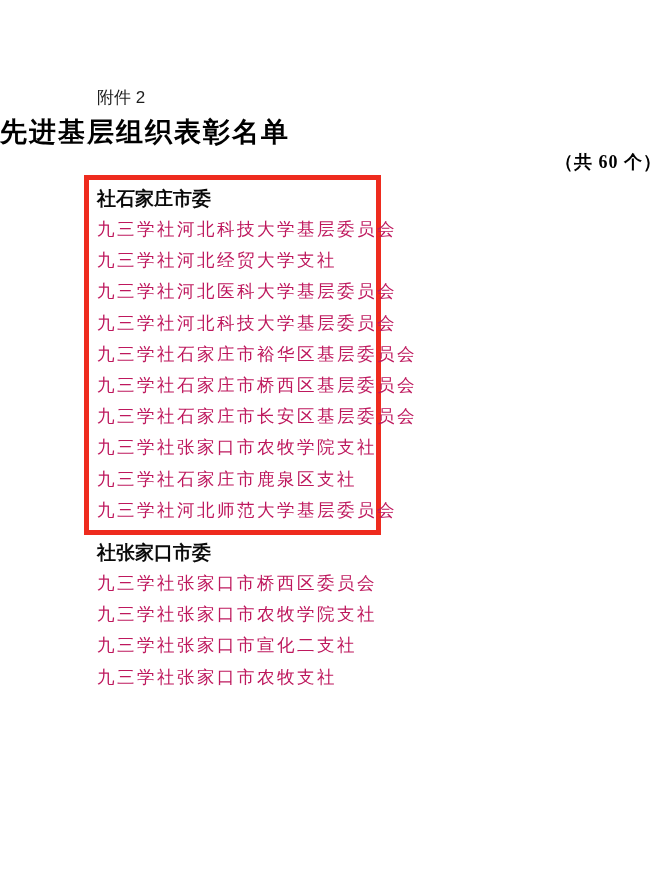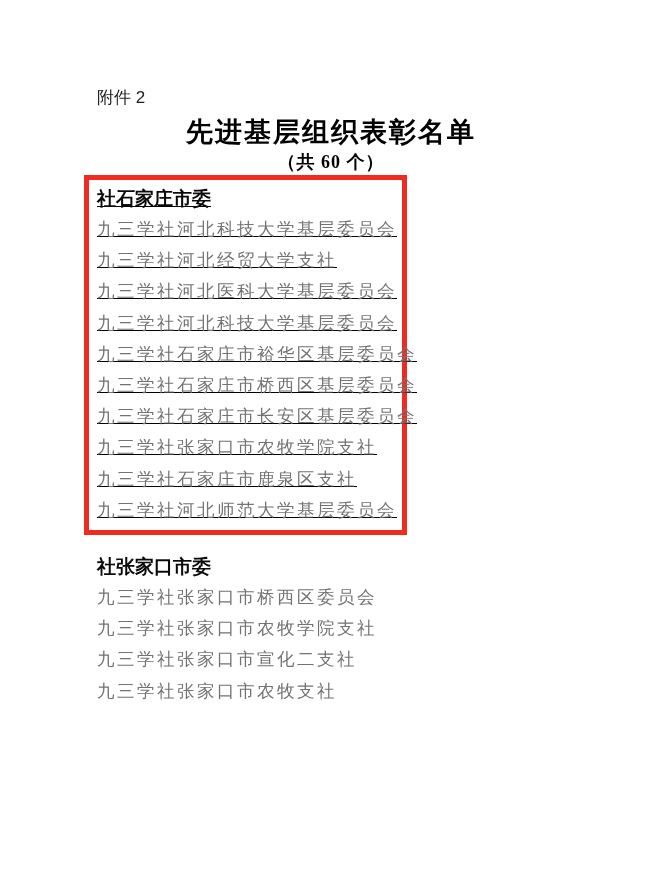--- a/index.html
+++ b/index.html
@@ -19,70 +19,68 @@
   }
   .attachment-label {
     margin: 88px 0 0 97px;
     font-family: "Liberation Sans", "DejaVu Sans", sans-serif;
     font-size: 17px;
     line-height: 20px;
     color: #1d1d1d;
   }
   .doc-title {
     margin-top: 9px;
-    text-align: center;
     font-family: "Liberation Serif", "DejaVu Serif", serif;
     font-weight: bold;
     font-size: 27px;
     line-height: 30px;
     letter-spacing: 2px;
     color: #000000;
   }
   .doc-subtitle {
     margin-top: 5px;
-    text-align: center;
+    text-align: right;
     font-family: "Liberation Serif", "DejaVu Serif", serif;
     font-weight: bold;
     font-size: 18px;
     line-height: 21px;
     letter-spacing: 1px;
     color: #000000;
   }
   .sections {
     margin-top: 2px;
   }
   .section { }
   .section .inner {
     margin-left: 97px;
   }
   .section.highlighted {
     margin-left: 84px;
-    width: 323px;
+    width: 297px;
     border: 5px solid var(--hl, #ee2b1e);
     padding: 3px 0 4px 0;
-    margin-bottom: 16px;
-    text-decoration: underline;
+    margin-bottom: 2px;
   }
   .section.highlighted .inner {
     margin-left: 8px;
   }
   .section-header {
     font-family: "Liberation Sans", "DejaVu Sans", sans-serif;
     font-weight: bold;
     font-size: 19px;
     line-height: 31px;
     color: #0b0b0b;
     white-space: nowrap;
   }
   .org-item {
     font-family: "Liberation Serif", "DejaVu Serif", serif;
     font-size: 17.5px;
     line-height: 31.2px;
     letter-spacing: 2.5px;
-    color: #737373;
+    color: #be185d;
     white-space: nowrap;
   }
 </style>
 </head>
 <body>
 
 <div class="page">
 
   <div class="attachment-label">附件 2</div>
 

